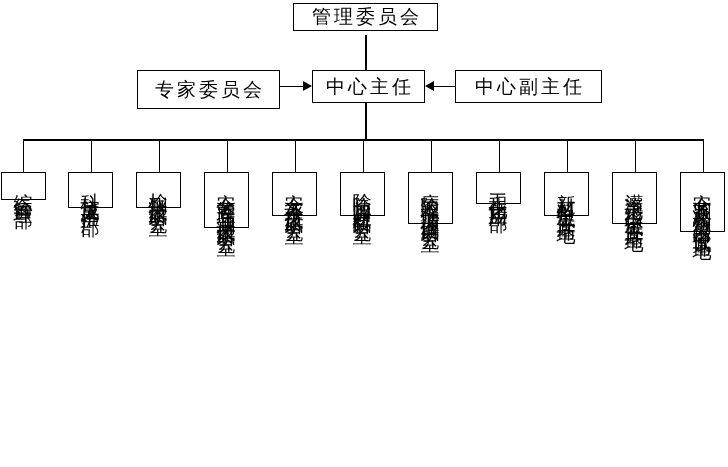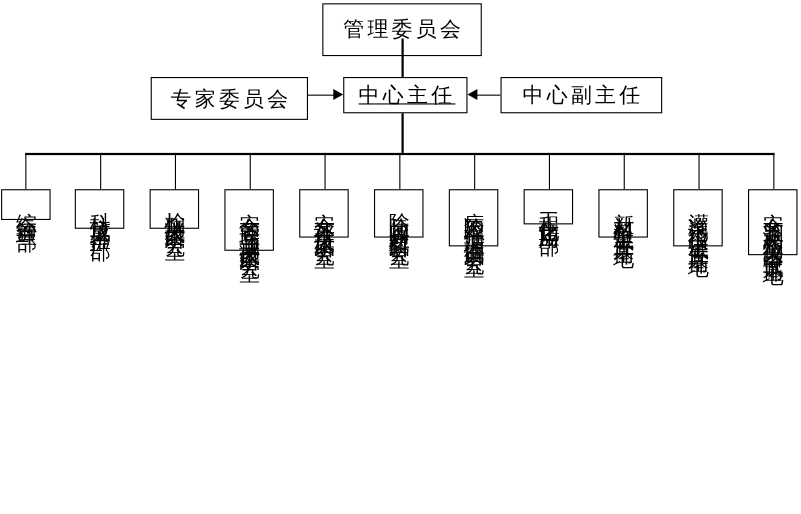--- a/index.html
+++ b/index.html
@@ -22,23 +22,23 @@
     background: #ffffff;
     box-sizing: border-box;
     display: flex;
     align-items: center;
     justify-content: center;
     font-size: 19px;
     letter-spacing: 3px;
     text-indent: 3px;
     white-space: nowrap;
   }
-  .node-root    { left: 293px; top: 3px;  width: 145px; height: 48px; }
+  .node-root    { left: 293px; top: 3px;  width: 145px; height: 28px; }
   .node-expert  { left: 137px; top: 70px; width: 143px; height: 39px; }
-  .node-director{ left: 312px; top: 70px; width: 113px; height: 33px; text-decoration: underline; }
+  .node-director{ left: 312px; top: 70px; width: 113px; height: 33px; }
   .node-deputy  { left: 455px; top: 70px; width: 147px; height: 33px; }
 
   .dept {
     position: absolute;
     top: 172px;
     width: 45px;
     border: 1.5px solid #000000;
     background: #ffffff;
     box-sizing: border-box;
     display: flex;

